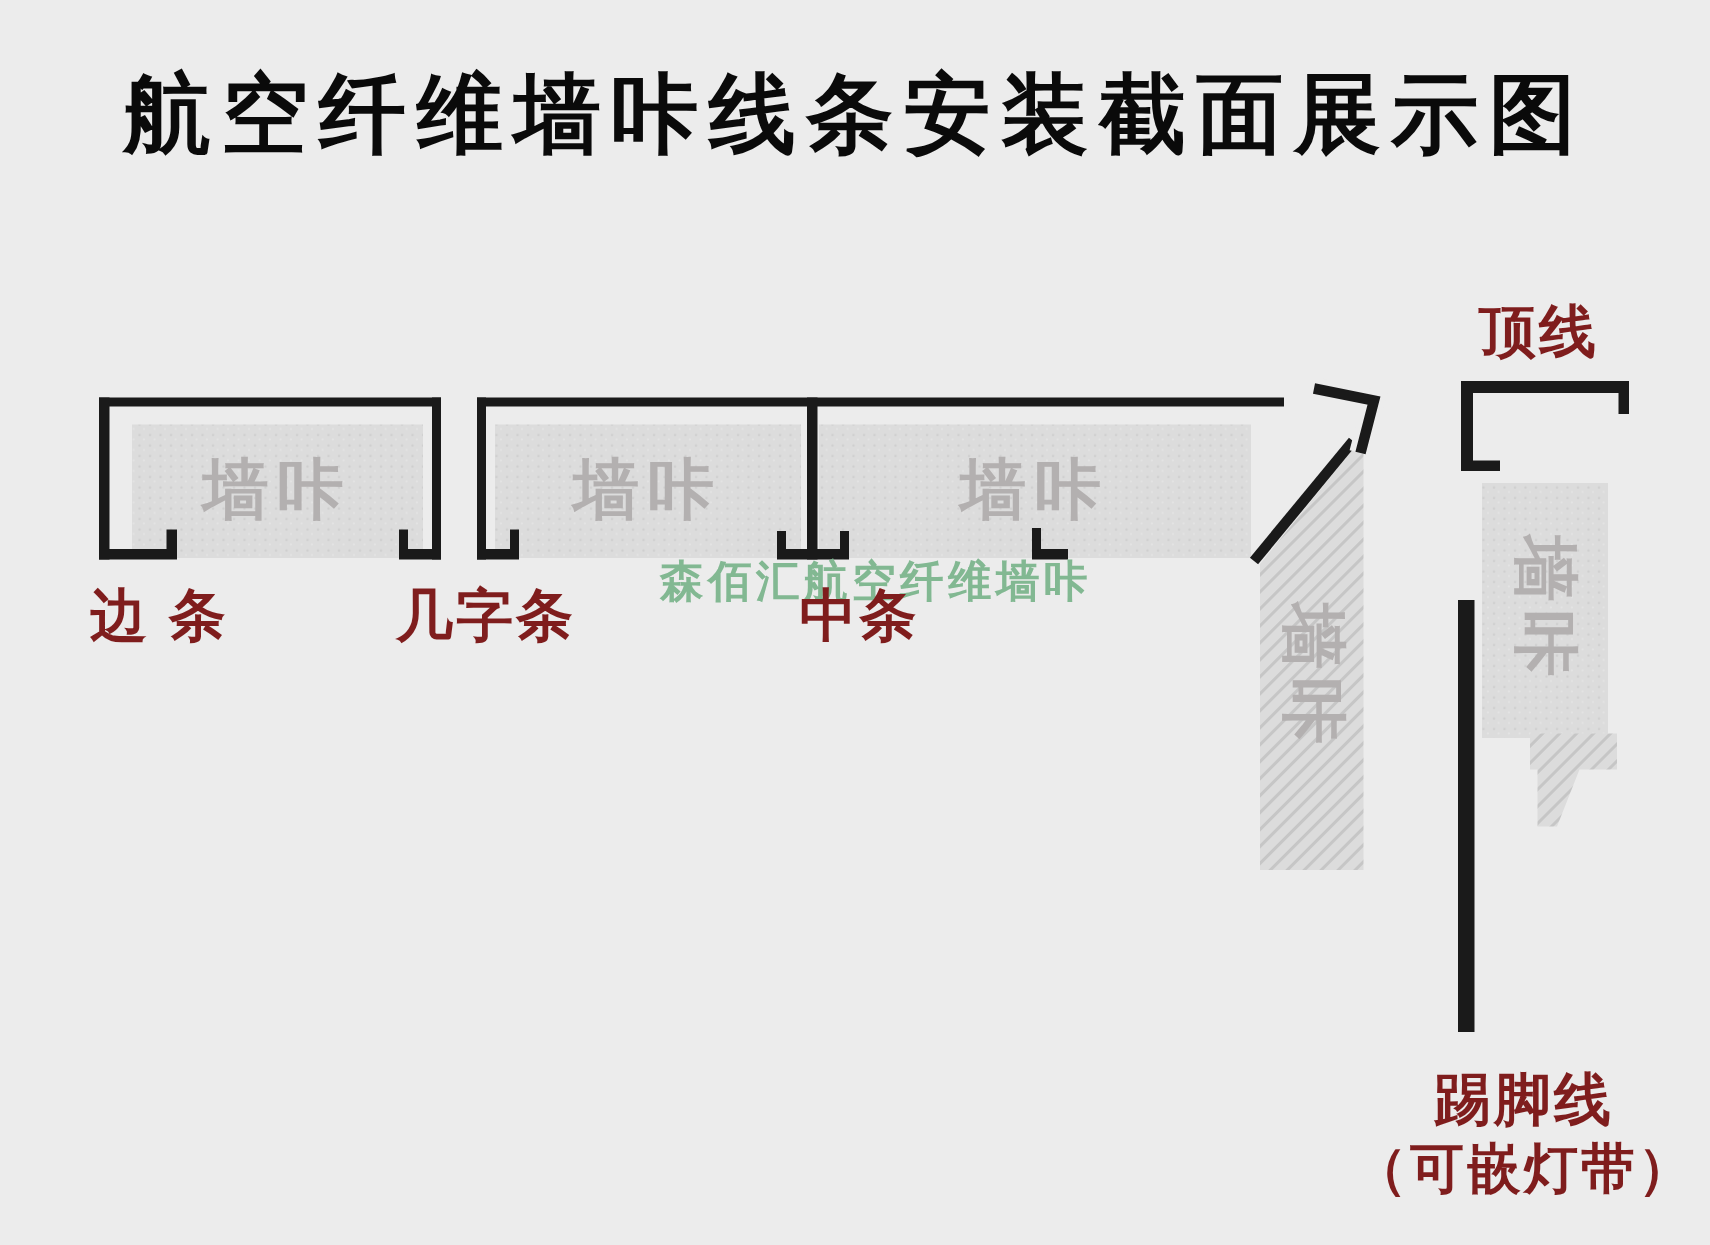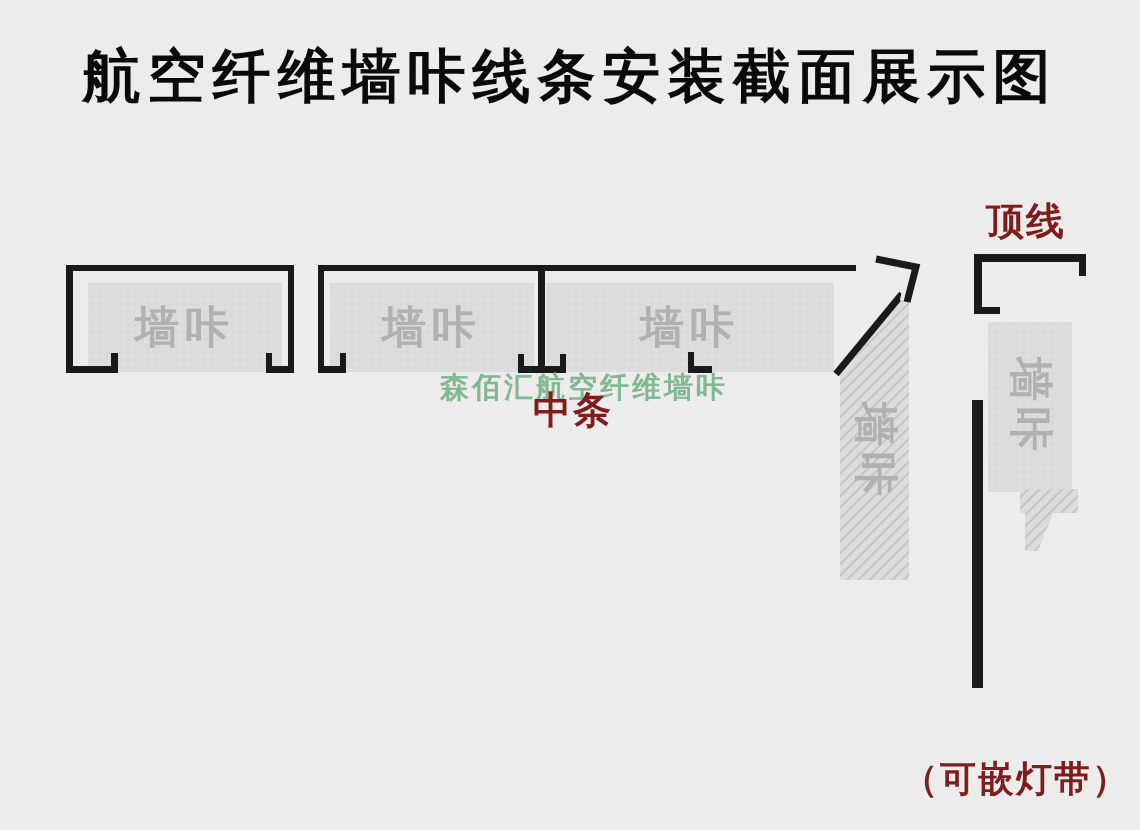--- a/index.html
+++ b/index.html
@@ -138,19 +138,22 @@
 
     <polygon points="1020,489 1078,489 1078,513 1053,513 1038,551 1025,551 1025,513 1020,513" fill="url(#hatch)"></polygon>
   </svg>
 
   <div class="mark" style="left:185px; top:327px;">墙咔</div>
   <div class="mark" style="left:432px; top:327px;">墙咔</div>
   <div class="mark" style="left:690px; top:327px;">墙咔</div>
   <div class="mark rot" style="left:875px; top:452px;">墙咔</div>
   <div class="mark rot" style="left:1030px; top:407px;">墙咔</div>
 
+  <div class="lbl" style="left:60px; top:385px;">边 条</div>
+  <div class="lbl" style="left:264px; top:385px;">几字条</div>
   <div class="lbl" style="left:533px; top:385px;">中条</div>
   <div class="lbl" style="left:986px; top:196px;">顶线</div>
+  <div class="lbl center" style="left:900px; top:708px; width:232px;">踢脚线</div>
   <div class="lbl center" style="left:876px; top:755px; width:280px; font-size:36px;">（可嵌灯带）</div>
 
   <div class="wm" style="left:440px; top:368px; font-size:29px; letter-spacing:3px;">森佰汇航空纤维墙咔</div>
 
 </div>
 
 </body></html>

